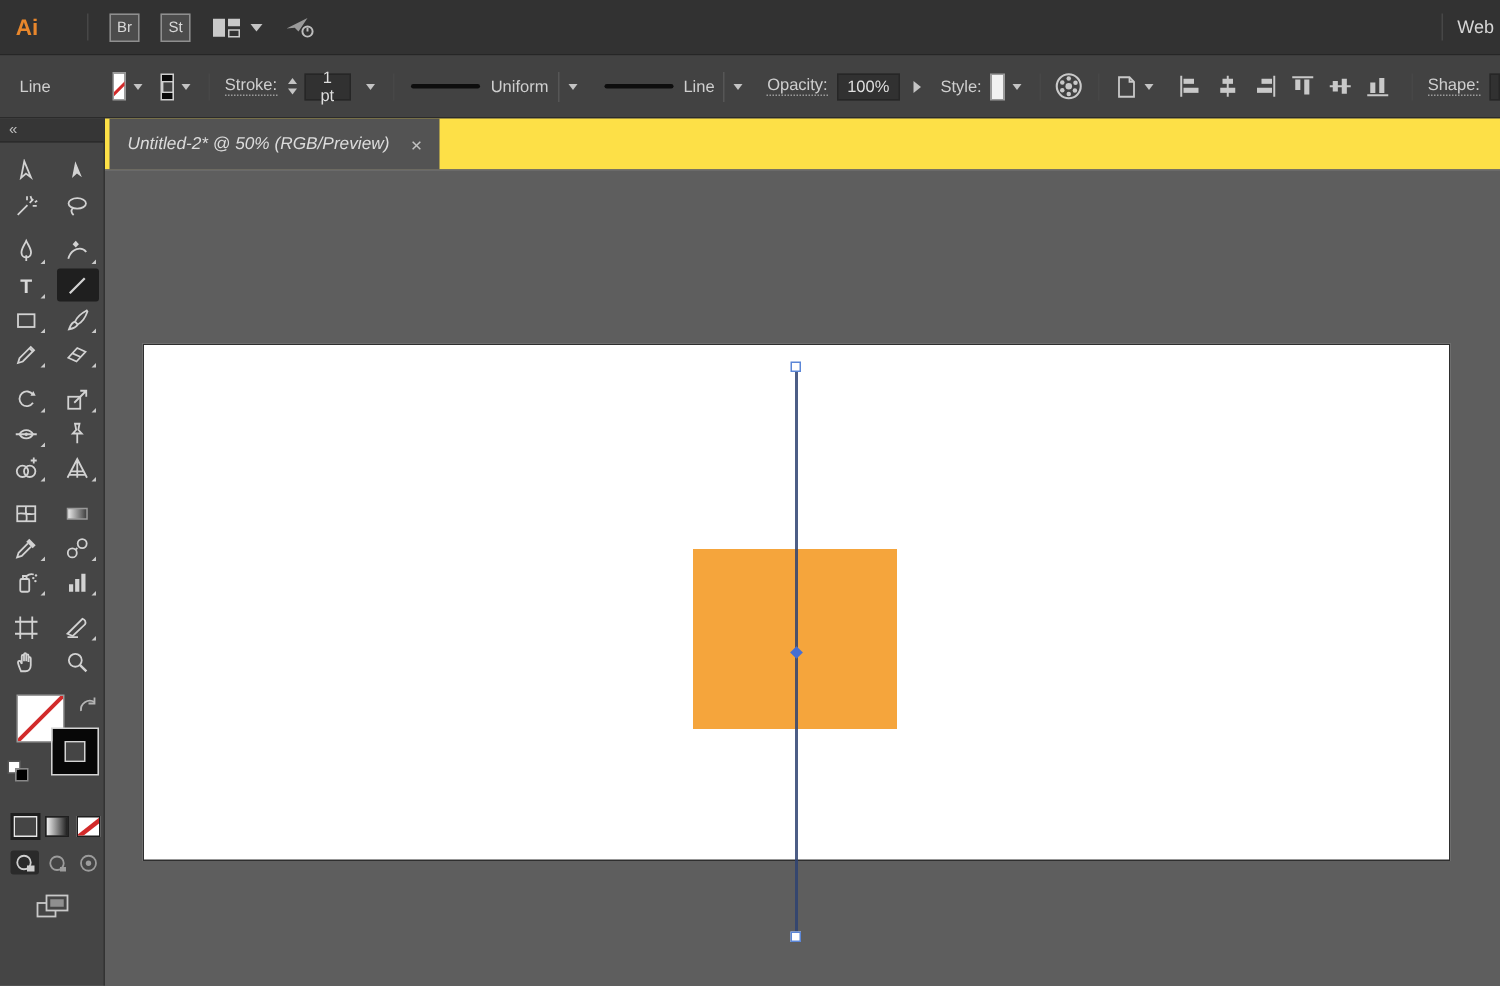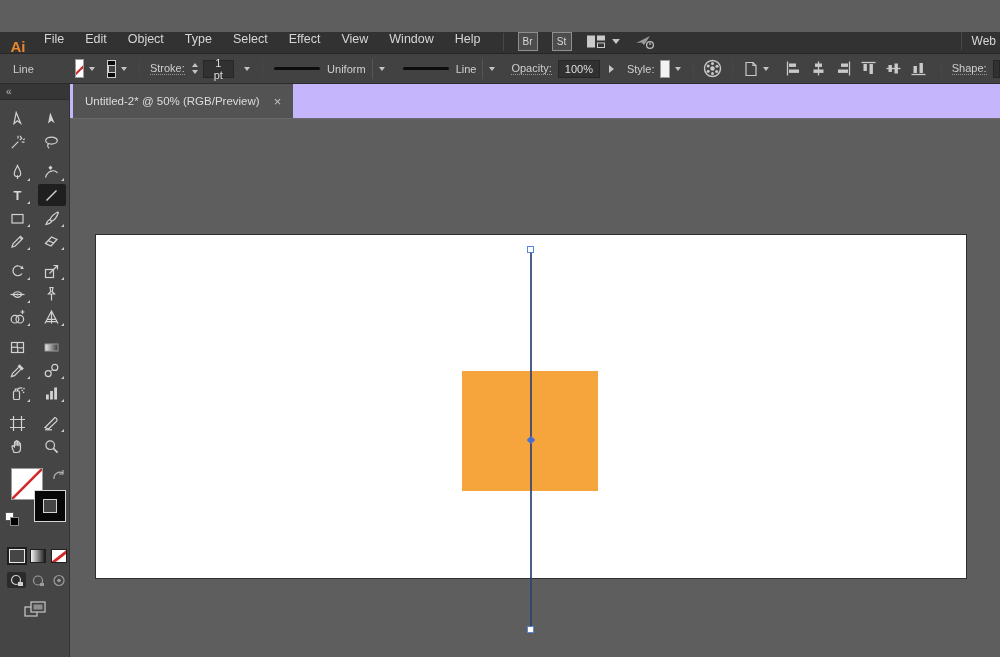--- a/index.html
+++ b/index.html
@@ -1,43 +1,43 @@
 <!DOCTYPE html>
 <html><head>
 <meta charset="utf-8">
 <style>
   * { margin:0; padding:0; box-sizing:border-box; }
   html,body { width:1000px; height:657px; overflow:hidden; background:#5e5e5e;
               font-family:"Liberation Sans", sans-serif; }
   .window { position:relative; width:1000px; height:657px; }
 
   
-  .menubar { height:22px; background:#323232; display:flex; align-items:flex-start;
-             color:#d6d6d6; font-size:12.5px; border-bottom:1px solid #262626;margin-top:32px; }
+  .menubar { height:37px; background:#323232; display:flex; align-items:center;
+             color:#d6d6d6; font-size:12.5px; border-bottom:1px solid #262626; }
   .ai-logo { width:36px; height:28px; display:flex; align-items:center; justify-content:center;
              color:#e8872c; font-weight:bold; font-size:15px; }
   .menus { display:flex; gap:21px; margin-left:8px; }
   .menus span { cursor:default; }
   .mb-right { display:flex; align-items:center; gap:14px; margin-left:22px; }
   .vdiv { width:1px; height:18px; background:#474747; }
   .sq-btn { width:20px; height:19px; border:1px solid #8f8f8f; background:#4c4c4c;
             color:#d8d8d8; font-size:10px; display:flex; align-items:center; justify-content:center; }
   .ws-switch { display:flex; align-items:center; gap:6px; }
   .chev-down { width:0; height:0; border-left:4px solid transparent; border-right:4px solid transparent;
                border-top:5px solid #c4c4c4; }
   .chev-up { width:0; height:0; border-left:3.5px solid transparent; border-right:3.5px solid transparent;
              border-bottom:4.5px solid #c4c4c4; }
   .chev-dn-s { width:0; height:0; border-left:3.5px solid transparent; border-right:3.5px solid transparent;
                border-top:4.5px solid #c4c4c4; }
   .chev-right { width:0; height:0; border-top:4px solid transparent; border-bottom:4px solid transparent;
                 border-left:5px solid #c4c4c4; }
   .ws-name { margin-left:auto; padding-right:4px; display:flex; align-items:center; gap:10px; font-size:12px; }
 
   
-  .controlbar { height:30px; background:#424242; border-bottom:1px solid #2b2b2b;
+  .controlbar { height:42px; background:#424242; border-bottom:1px solid #2b2b2b;
                 display:flex; align-items:center; color:#cfcfcf; font-size:11px; overflow:hidden; }
   .cb-label { white-space:nowrap; }
   .cb-link { white-space:nowrap; border-bottom:1px dotted #9a9a9a; cursor:pointer; }
   .cb-field { background:#313131; border:1px solid #262626; color:#dedede;
               height:18px; display:flex; align-items:center; padding:0 6px; }
   .swatch-none { width:17px; height:17px; background:#fff; outline:1px solid #9b9b9b; position:relative; overflow:hidden; }
   .swatch-none::after { content:""; position:absolute; left:-3px; right:-3px; top:50%; height:2px;
                         background:#d22a2a; transform:rotate(-45deg); }
   .stroke-sw { width:16px; height:16px; background:#0a0a0a; outline:1px solid #cfcfcf;
                display:flex; align-items:center; justify-content:center; }
@@ -90,52 +90,41 @@
   .cmode.none { background:#fff; border:1px solid #1f1f1f; position:relative; overflow:hidden; }
   .cmode.none::after { content:""; position:absolute; left:-3px; right:-3px; top:50%; height:2.5px;
                        background:#d22a2a; transform:rotate(-38deg); }
   .dmode-row { display:flex; gap:2px; margin:9px 0 0 7px; }
   .dmode { width:19px; height:16px; display:flex; align-items:center; justify-content:center; border-radius:2px; }
   .dmode.active { background:#2a2a2a; }
   .screen-mode { margin:12px auto 0 auto; }
 
   
   .right-col { flex:1; display:flex; flex-direction:column; }
-  .tabstrip { height:34px; background:#c4b5fd; display:flex; align-items:flex-end; }
+  .tabstrip { height:34px; background:#fde047; display:flex; align-items:flex-end;font-style:italic; }
   .doc-tab { height:34px; margin-left:3px; background:#535353; color:#dcdcdc; font-size:11.5px;
              display:flex; align-items:center; gap:14px; padding:0 12px; }
   .tab-close { color:#c3c3c3; font-size:13px; line-height:1; cursor:pointer; }
   .canvas-area { position:relative; flex:1; background:#5e5e5e; border-top:1px solid #6a6a6a; overflow:hidden; }
   .artboard { position:absolute; left:25px; top:115px; width:872px; height:345px;
               background:#fff; border:1px solid #2e2e2e; }
   .orange-rect { position:absolute; left:392px; top:252px; width:136px; height:120px; }
   .sel-line { position:absolute; left:460px; top:130px; width:1.5px; height:381px; opacity:0.85; }
   .anchor { position:absolute; width:7px; height:7px; background:#fff; border:1px solid #5b86d7; }
   .anchor.top { left:457px; top:127px; }
   .anchor.bottom { left:457px; top:507px; }
   .midpoint { position:absolute; left:458px; top:318px; width:6px; height:6px; transform:rotate(45deg); }
 </style>
 </head>
 <body>
 
 <div class="window">
 
   <div class="menubar">
     <div class="ai-logo">Ai</div>
-    <nav class="menus">
-      <span>File</span>
-      <span>Edit</span>
-      <span>Object</span>
-      <span>Type</span>
-      <span>Select</span>
-      <span>Effect</span>
-      <span>View</span>
-      <span>Window</span>
-      <span>Help</span>
-    </nav>
     <div class="mb-right">
       <div class="vdiv"></div>
       <div class="sq-btn">Br</div>
       <div class="sq-btn">St</div>
       <div class="ws-switch">
         <svg width="20" height="15" viewBox="0 0 20 15">
           <rect x="1" y="1.5" width="8" height="12" fill="#c9c9c9"></rect>
           <rect x="11" y="1.5" width="8" height="5" fill="#c9c9c9"></rect>
           <rect x="11.5" y="9" width="7" height="4.5" fill="none" stroke="#c9c9c9"></rect>
         </svg>

